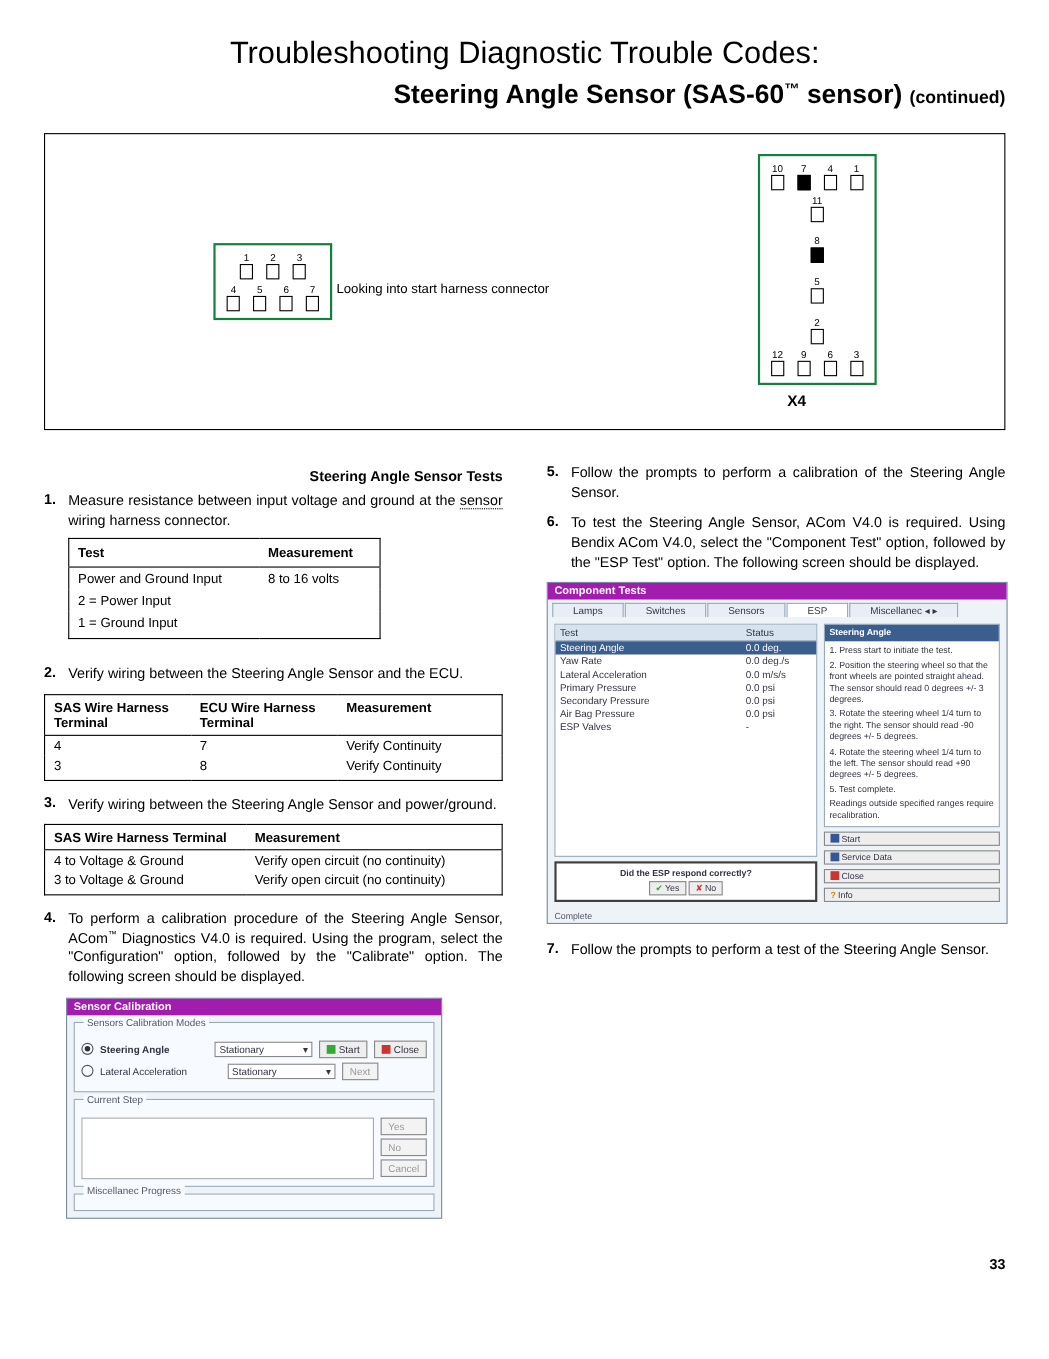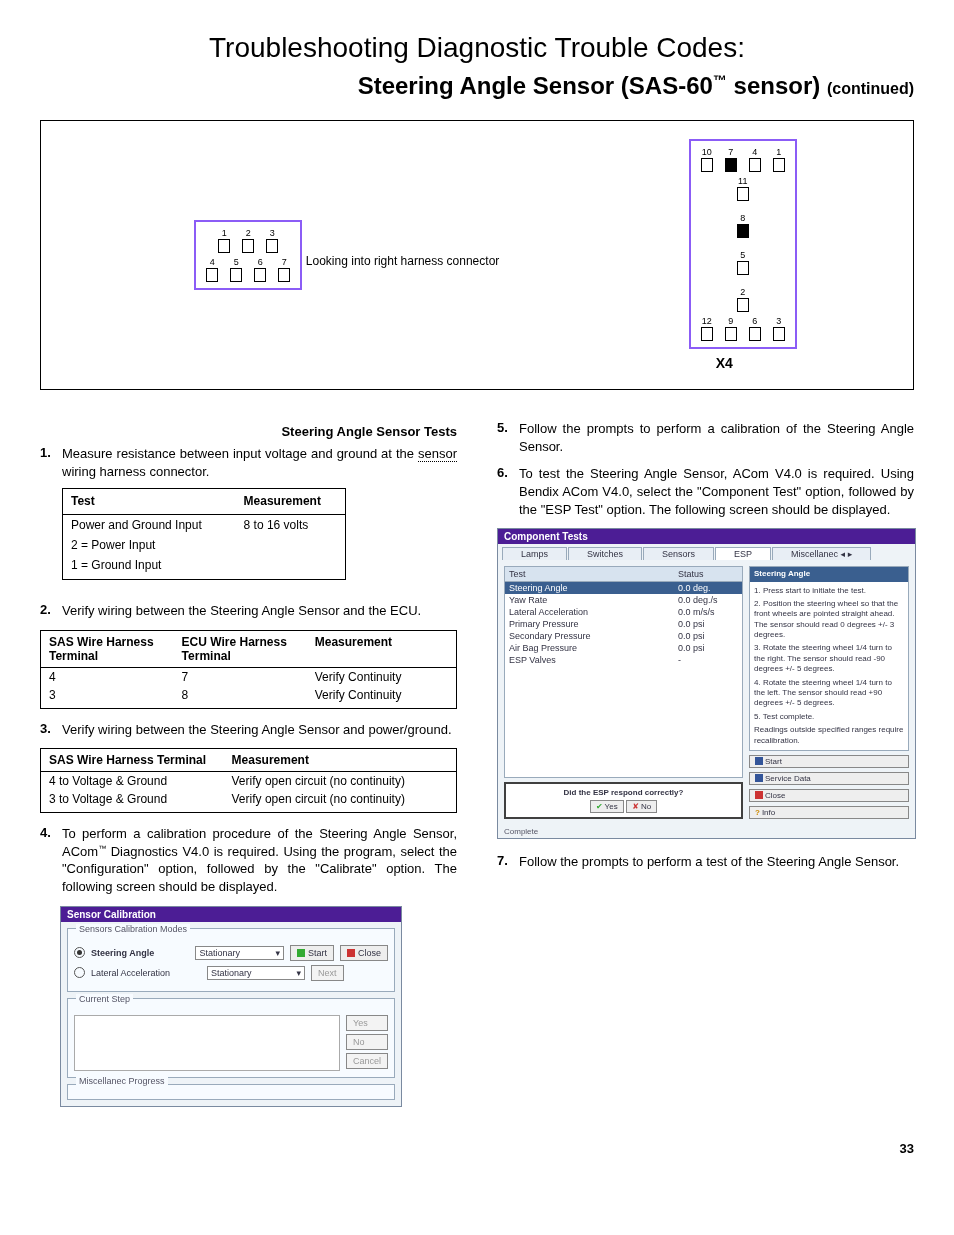--- a/index.html
+++ b/index.html
@@ -29,21 +29,21 @@
   .diagram-box {
     border: 1px solid #000;
     padding: 18px 40px;
     display: flex;
     justify-content: space-around;
     align-items: center;
     margin-bottom: 30px;
   }
   .conn-left, .conn-right { text-align: center; }
   .conn-body {
-    border: 2px solid #8b5cf6;
+    border: 2px solid #15803d;
     padding: 6px 10px;
     display: inline-block;
     position: relative;
     margin-left: 37px;
   }
   .pin-row { display: flex; gap: 12px; justify-content: center; }
   .pin { display: flex; flex-direction: column; align-items: center; font-size: 9px; }
   .pin .box { width: 10px; height: 12px; border: 1.5px solid #000; margin-top:1px; }
   .pin .filled { background:#000; }
   .diagram-caption { font-size: 12px; margin-top: 10px; display:inline-block;}
@@ -77,21 +77,21 @@
   table.data tr:last-child td { padding-bottom: 6px; }
   .narrow { max-width: 72%; margin-left: 20px; }
   .screenshot {
     border: 1px solid #7a8aa0;
     background: #eef3f7;
     font-size: 9px;
     color: #334;
     margin: 8px 0 14px 20px;
   }
   .ss1 { width: 340px; }
-  .ss-title { background:#4c1d95; color:#fff; padding:2px 6px; font-size:10px; font-weight:bold;}
+  .ss-title { background:#a21caf; color:#fff; padding:2px 6px; font-size:10px; font-weight:bold;}
   .ss-group { border:1px solid #9ab; margin:6px; padding:6px; background:#f7fbff; }
   .ss-legend { position:relative; top:-11px; left:2px; background:#f7fbff; padding:0 3px; font-size:9px; color:#556;}
   .ss-row { display:flex; align-items:center; gap:6px; margin-bottom:4px; }
   .ss-radio { width:9px;height:9px;border:1px solid #555;border-radius:50%;display:inline-block;flex-shrink:0;}
   .ss-radio.sel::after{content:"";display:block;width:5px;height:5px;background:#333;border-radius:50%;margin:2px;}
   .ss-select{border:1px solid #888;background:#fff;padding:1px 3px;font-size:9px;width:90px;display:flex;justify-content:space-between;}
   .ss-btn{border:1px solid #888;background:#eee;padding:2px 6px;font-size:9px;display:inline-flex;align-items:center;gap:3px;}
   .ss-btn.disabled{color:#999;background:#f3f3f3;}
   .ss2 { width: 100%; }
   .ss-tabs{display:flex;gap:1px;padding:3px 4px 0 4px;font-size:9px;}
@@ -152,21 +152,21 @@
         <div class="pin">
             <span>6</span>
             <span class="box"></span>
           </div>
         <div class="pin">
             <span>7</span>
             <span class="box"></span>
           </div>
       </div>
     </div>
-    <div class="diagram-caption">Looking into right harness connector</div>
+    <div class="diagram-caption">Looking into start harness connector</div>
   </div>
   <div class="conn-right">
     <div class="conn-body">
       <div class="pin-row">
         <div class="pin">
             <span>10</span>
             <span class="box"></span>
           </div>
         <div class="pin">
             <span>7</span>

